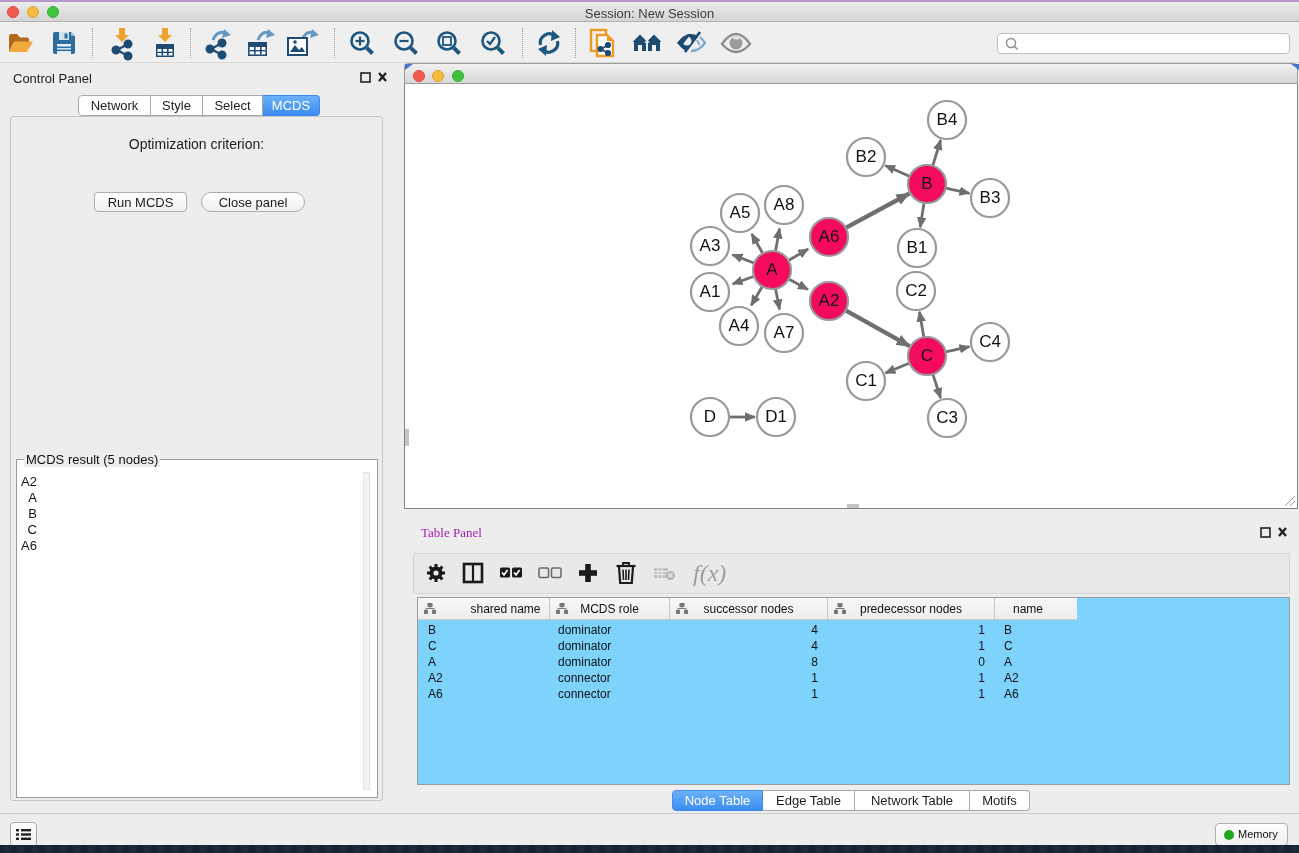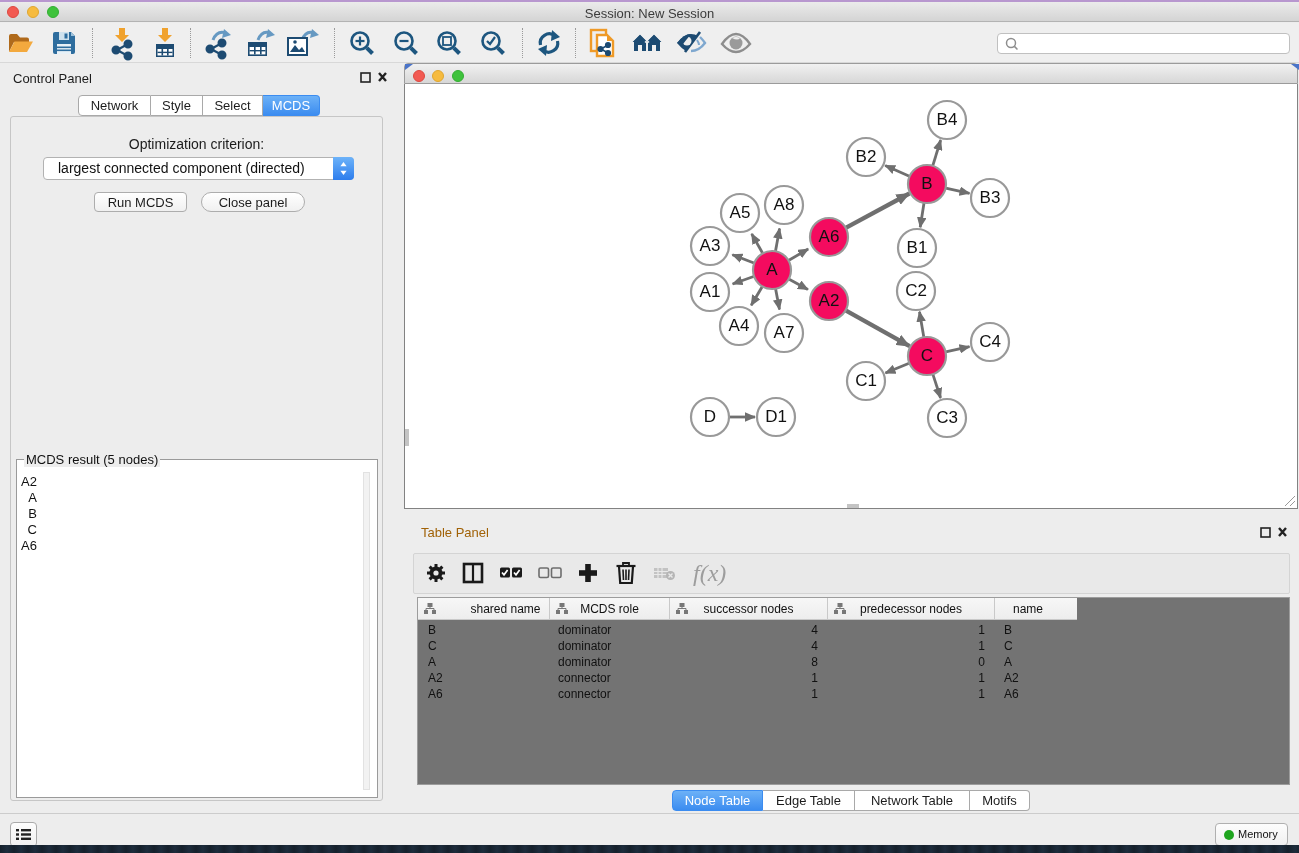--- a/index.html
+++ b/index.html
@@ -47,24 +47,24 @@
   
   #nw { left:404px; top:63px; width:894px; height:446px; }
   #nw-titlebar { position:absolute; left:0; top:0; width:894px; height:21px;
     background:linear-gradient(#f1f1f1,#d7d7d7); border:1px solid #9b9b9b;
     border-radius:4px 4px 0 0; }
   .ntl { position:absolute; width:12px; height:12px; border-radius:50%; top:6px; }
   #nw-title { position:absolute; width:100%; text-align:center; top:5px; font-size:13px; color:#333; }
   #nw-canvas { position:absolute; left:0; top:21px; width:894px; height:425px;
     background:#fff; border:1px solid #828282; border-top:none; }
   
-  #tp-title { left:421px; top:525px; font-size:13px; color:#a16207; }
+  #tp-title { left:421px; top:525px; font-size:13px; color:#a21caf;font-family:Liberation Serif, serif; }
   #tp-toolbar { left:413px; top:553px; width:877px; height:41px; background:#e9e9e9;
     border:1px solid #d4d4d4; border-radius:2px; }
-  #tp-table { left:417px; top:597px; width:873px; height:188px; background:#737373;
+  #tp-table { left:417px; top:597px; width:873px; height:188px; background:#7dd3fc;
     border:1px solid #9c9c9c; }
   #tp-header { position:absolute; left:0; top:0; width:659px; height:22px;
     background:linear-gradient(#f7f7f7,#ededed); border-bottom:1px solid #c9c9c9;
     font-size:12px; color:#111; }
   .hcell { position:absolute; top:0; height:22px; border-right:1px solid #c9c9c9; }
   .hcell span { position:absolute; width:100%; text-align:center; top:4px; }
   .row { position:absolute; font-size:12px; color:#111; height:16px; }
   .c1 { position:absolute; left:10px; }
   .c2 { position:absolute; left:140px; }
   .c3 { position:absolute; width:258px; left:142px; text-align:right; }
@@ -253,28 +253,20 @@
   <path d="M19 1 L26 9 M26 1 L19 9" stroke="#222" stroke-width="2.4"></path>
 </svg>
 <div class="abs" id="cp-box"></div>
 <div class="abs" id="cp-tabs">
   <div class="tab first" style="width:73px">Network</div>
   <div class="tab" style="width:52px">Style</div>
   <div class="tab" style="width:60px">Select</div>
   <div class="tab last sel" style="width:57px">MCDS</div>
 </div>
 <div class="abs" id="opt-label">Optimization criterion:</div>
-<div class="abs" id="combo">largest connected component (directed)
-  <div id="combo-btn">
-    <svg width="21" height="23" viewBox="0 0 21 23">
-      <path d="M10.5 5 L13.6 9.2 H7.4 Z" fill="#fff"></path>
-      <path d="M10.5 18 L13.6 13.8 H7.4 Z" fill="#fff"></path>
-    </svg>
-  </div>
-</div>
 <div class="btn" style="left:94px; top:192px; width:93px;">Run MCDS</div>
 <div class="btn" style="left:201px; top:192px; width:104px;border-radius:10px;">Close panel</div>
 <div class="abs" id="fieldset">
   <div id="fs-legend">MCDS result (5 nodes)</div>
   <div id="fs-list">A2<br>A<br>B<br>C<br>A6</div>
   <div id="fs-scroll"></div>
 </div>
 
 <div class="abs" id="nw">
   <div id="nw-titlebar">

